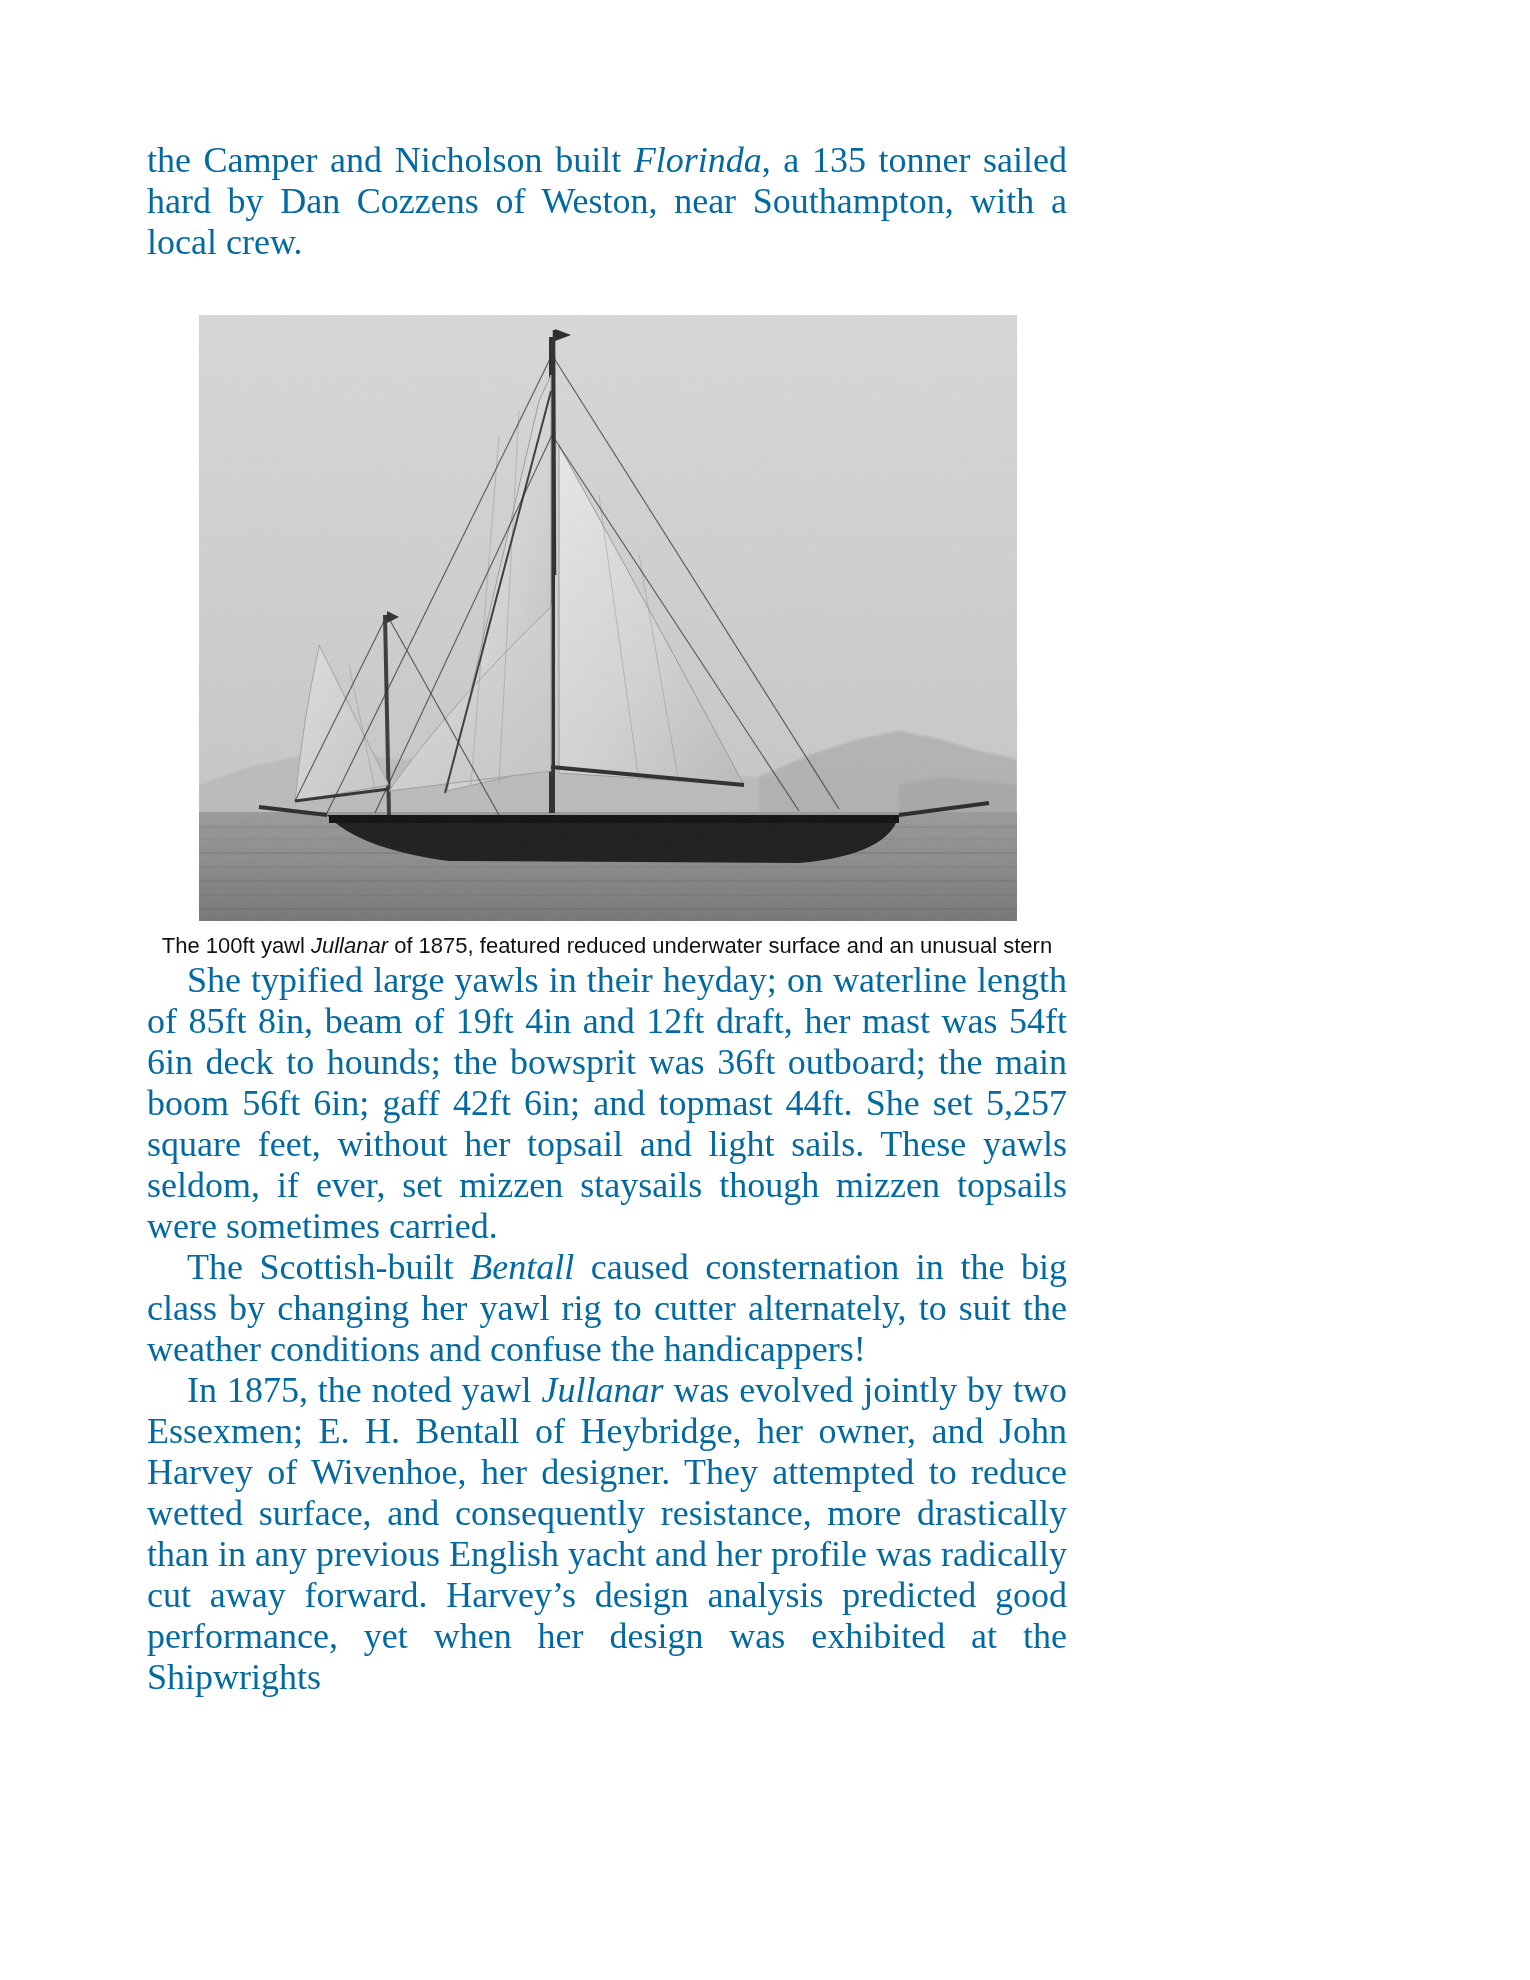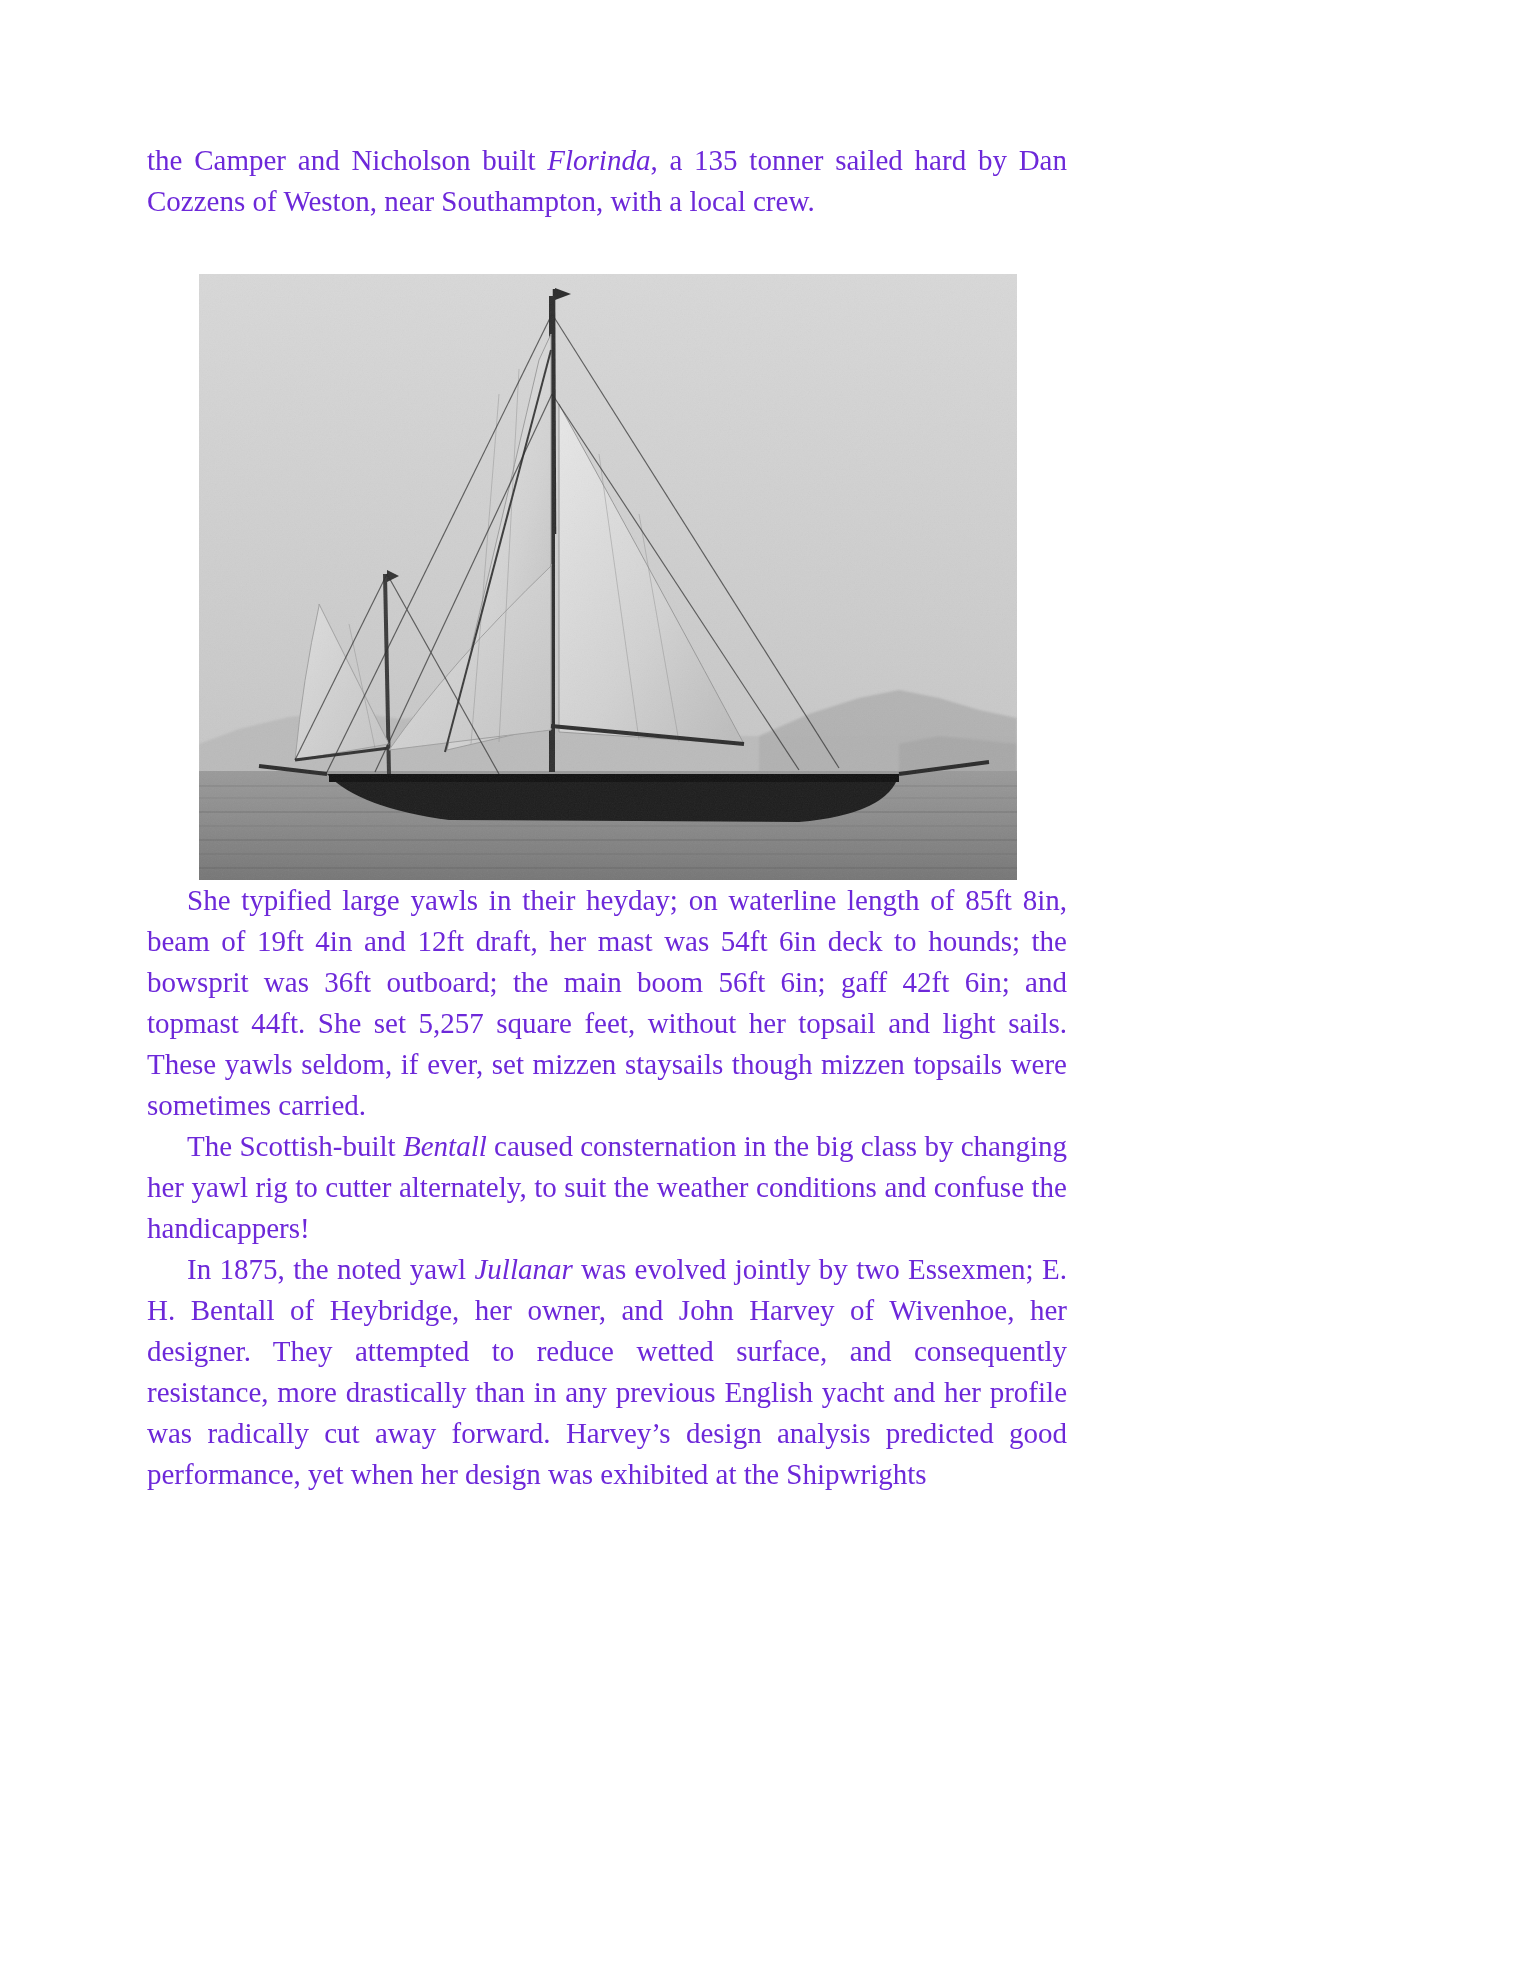--- a/index.html
+++ b/index.html
@@ -16,23 +16,23 @@
     overflow: hidden;
   }
   .content {
     position: absolute;
     left: 147px;
     top: 140px;
     width: 920px;
   }
   .body-text {
     font-family: "Liberation Serif", "DejaVu Serif", serif;
-    font-size: 29px;
+    font-size: 36px;
     line-height: 41px;
-    color: #6d28d9;
+    color: #0369a1;
     text-align: justify;
     text-justify: inter-word;
     margin: 0;
     -webkit-font-smoothing: antialiased;
   }
   .body-text.indent {
     text-indent: 40px;
   }
   .body-text em, .caption em {
     font-style: italic;
@@ -169,20 +169,21 @@
                 <path d="M353,120 L600,496"></path>
                 <path d="M188,300 L96,486"></path>
                 <path d="M188,300 L300,500"></path>
               </g>
             </g>
 
             <rect x="0" y="0" width="818" height="606" filter="url(#grain)" opacity="0.5"></rect>
           </svg>
         </div>
       </div>
+      <figcaption class="caption"><span>The 100ft yawl </span><em>Jullanar</em><span> of 1875, featured reduced underwater surface and an unusual stern</span></figcaption>
     </figure>
 
     <div class="para-block">
 
       <p class="body-text indent"><span>She typified large yawls in their heyday; on waterline length of 85ft 8in, beam of 19ft 4in and 12ft draft, her mast was 54ft 6in deck to hounds; the bowsprit was 36ft outboard; the main boom 56ft 6in; gaff 42ft 6in; and topmast 44ft. She set 5,257 square feet, without her topsail and light sails. These yawls seldom, if ever, set mizzen staysails though mizzen topsails were sometimes carried.</span></p>
 
       <p class="body-text indent"><span>The Scottish-built </span><em>Bentall</em><span> caused consternation in the big class by changing her yawl rig to cutter alternately, to suit the weather conditions and confuse the handicappers!</span></p>
 
       <p class="body-text indent"><span>In 1875, the noted yawl </span><em>Jullanar</em><span> was evolved jointly by two Essexmen; E. H. Bentall of Heybridge, her owner, and John Harvey of Wivenhoe, her designer. They attempted to reduce wetted surface, and consequently resistance, more drastically than in any previous English yacht and her profile was radically cut away forward. Harvey’s design analysis predicted good performance, yet when her design was exhibited at the Shipwrights</span></p>
 

